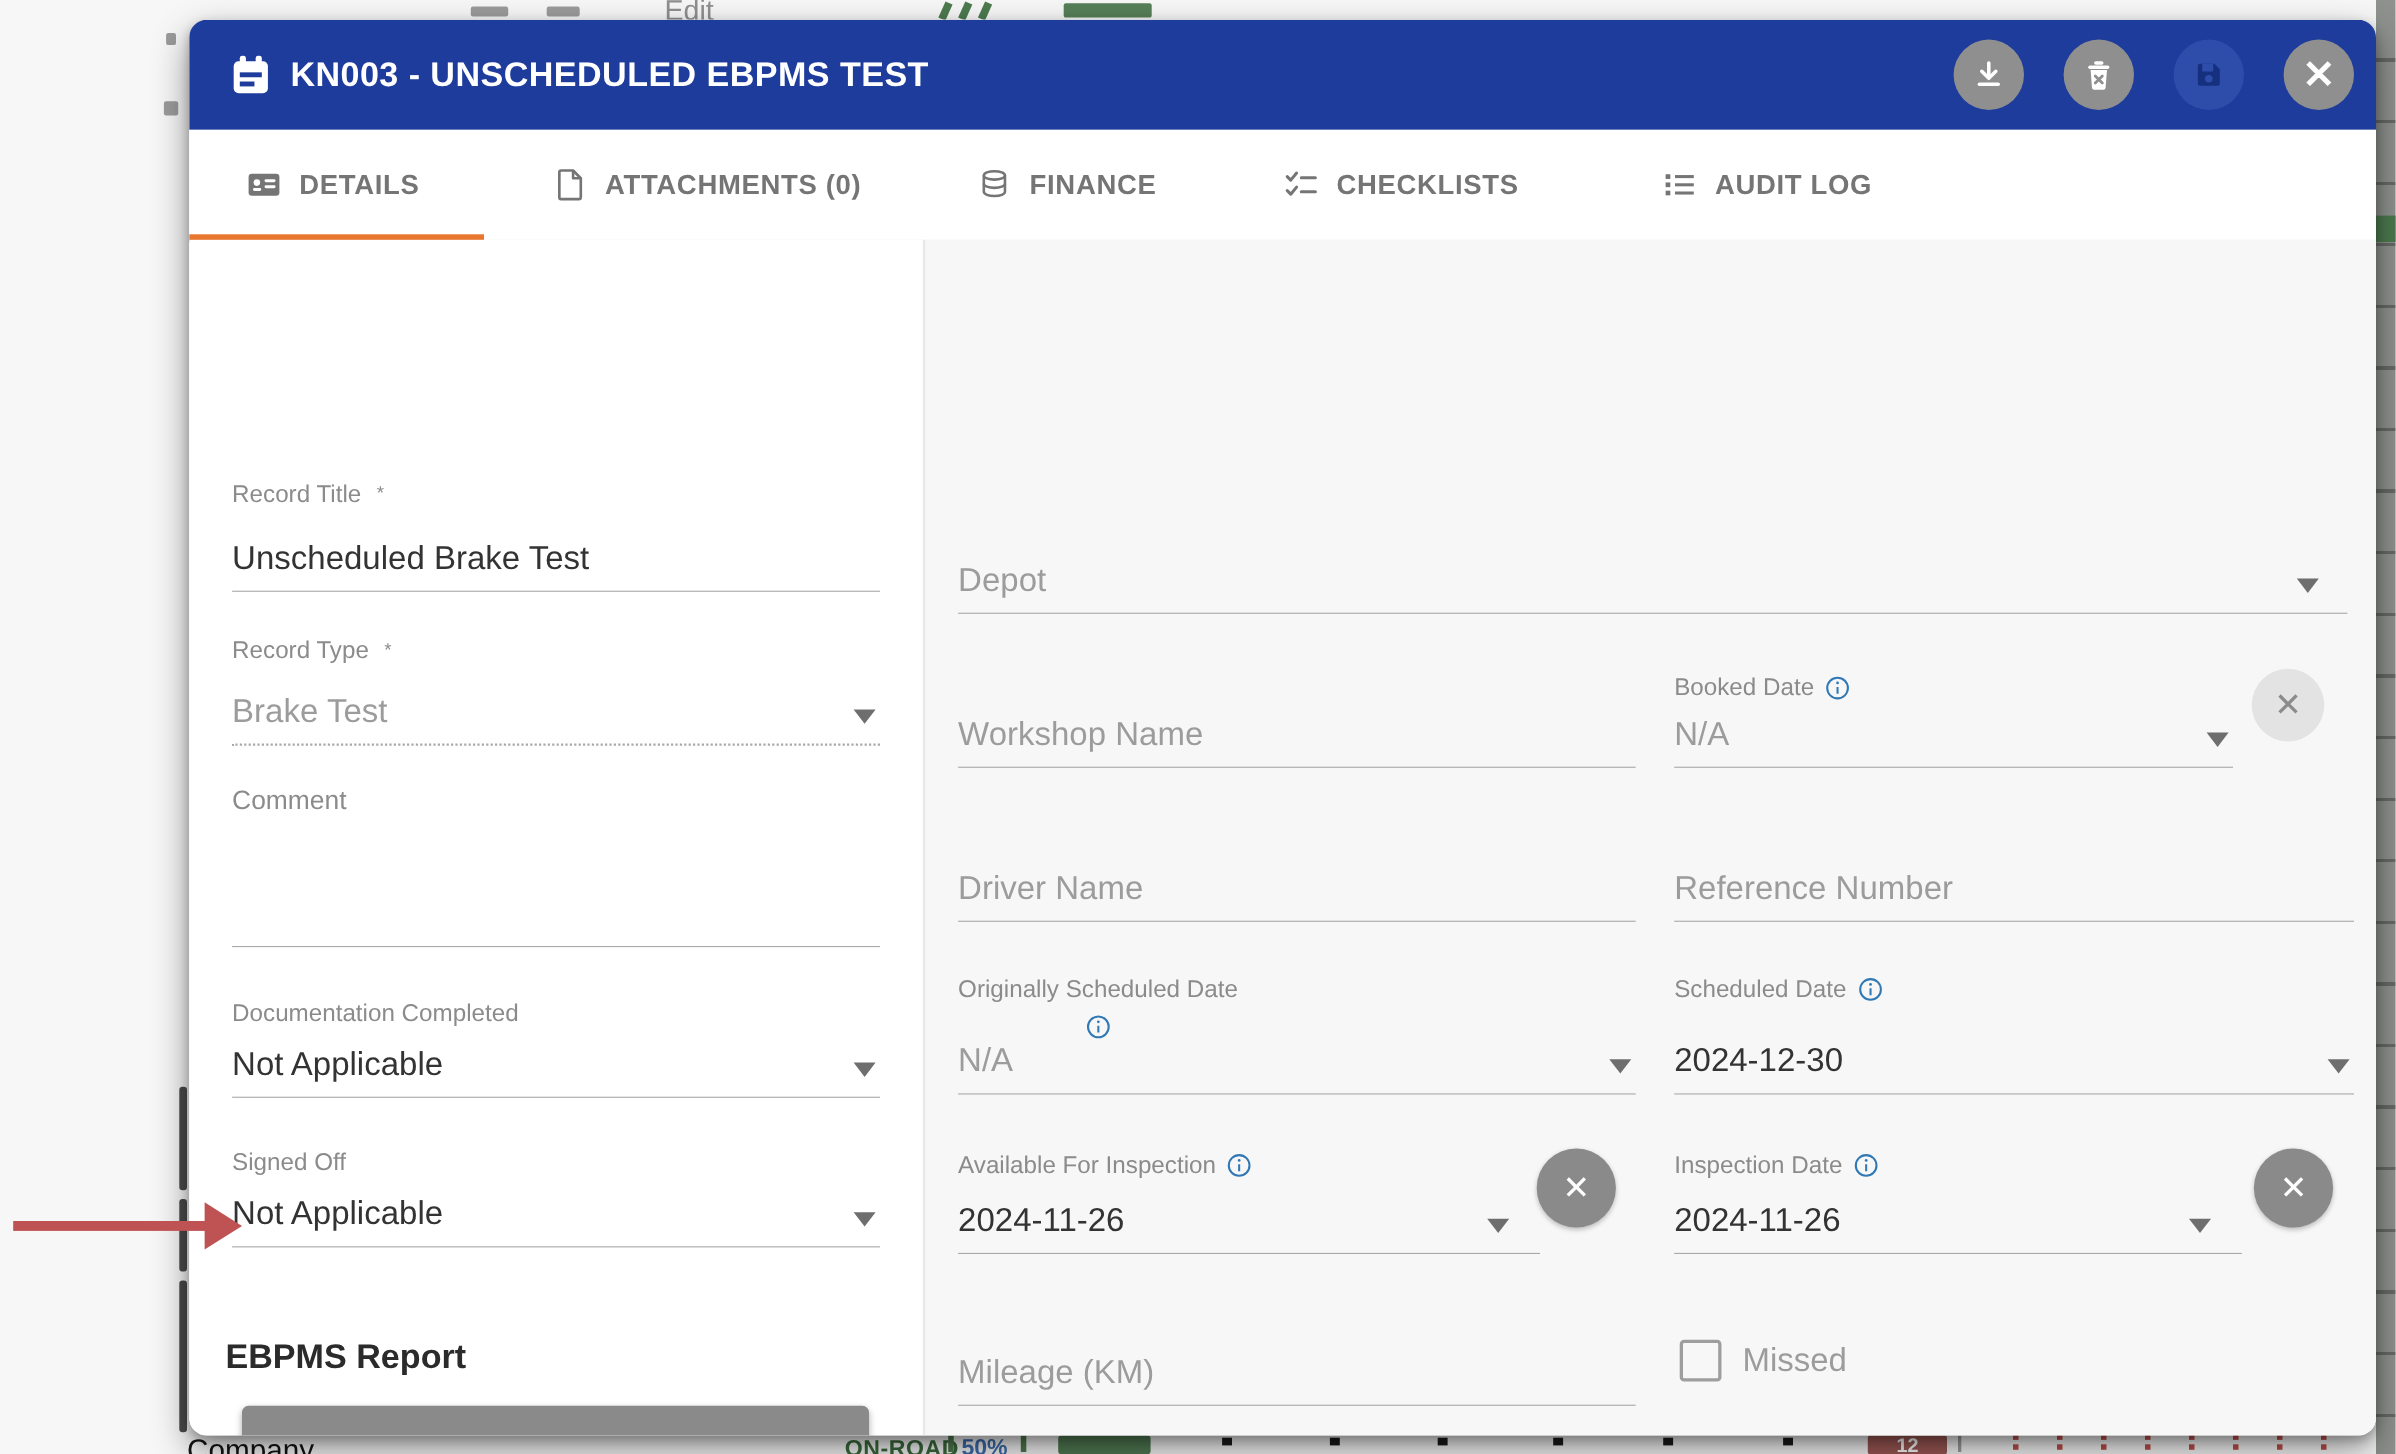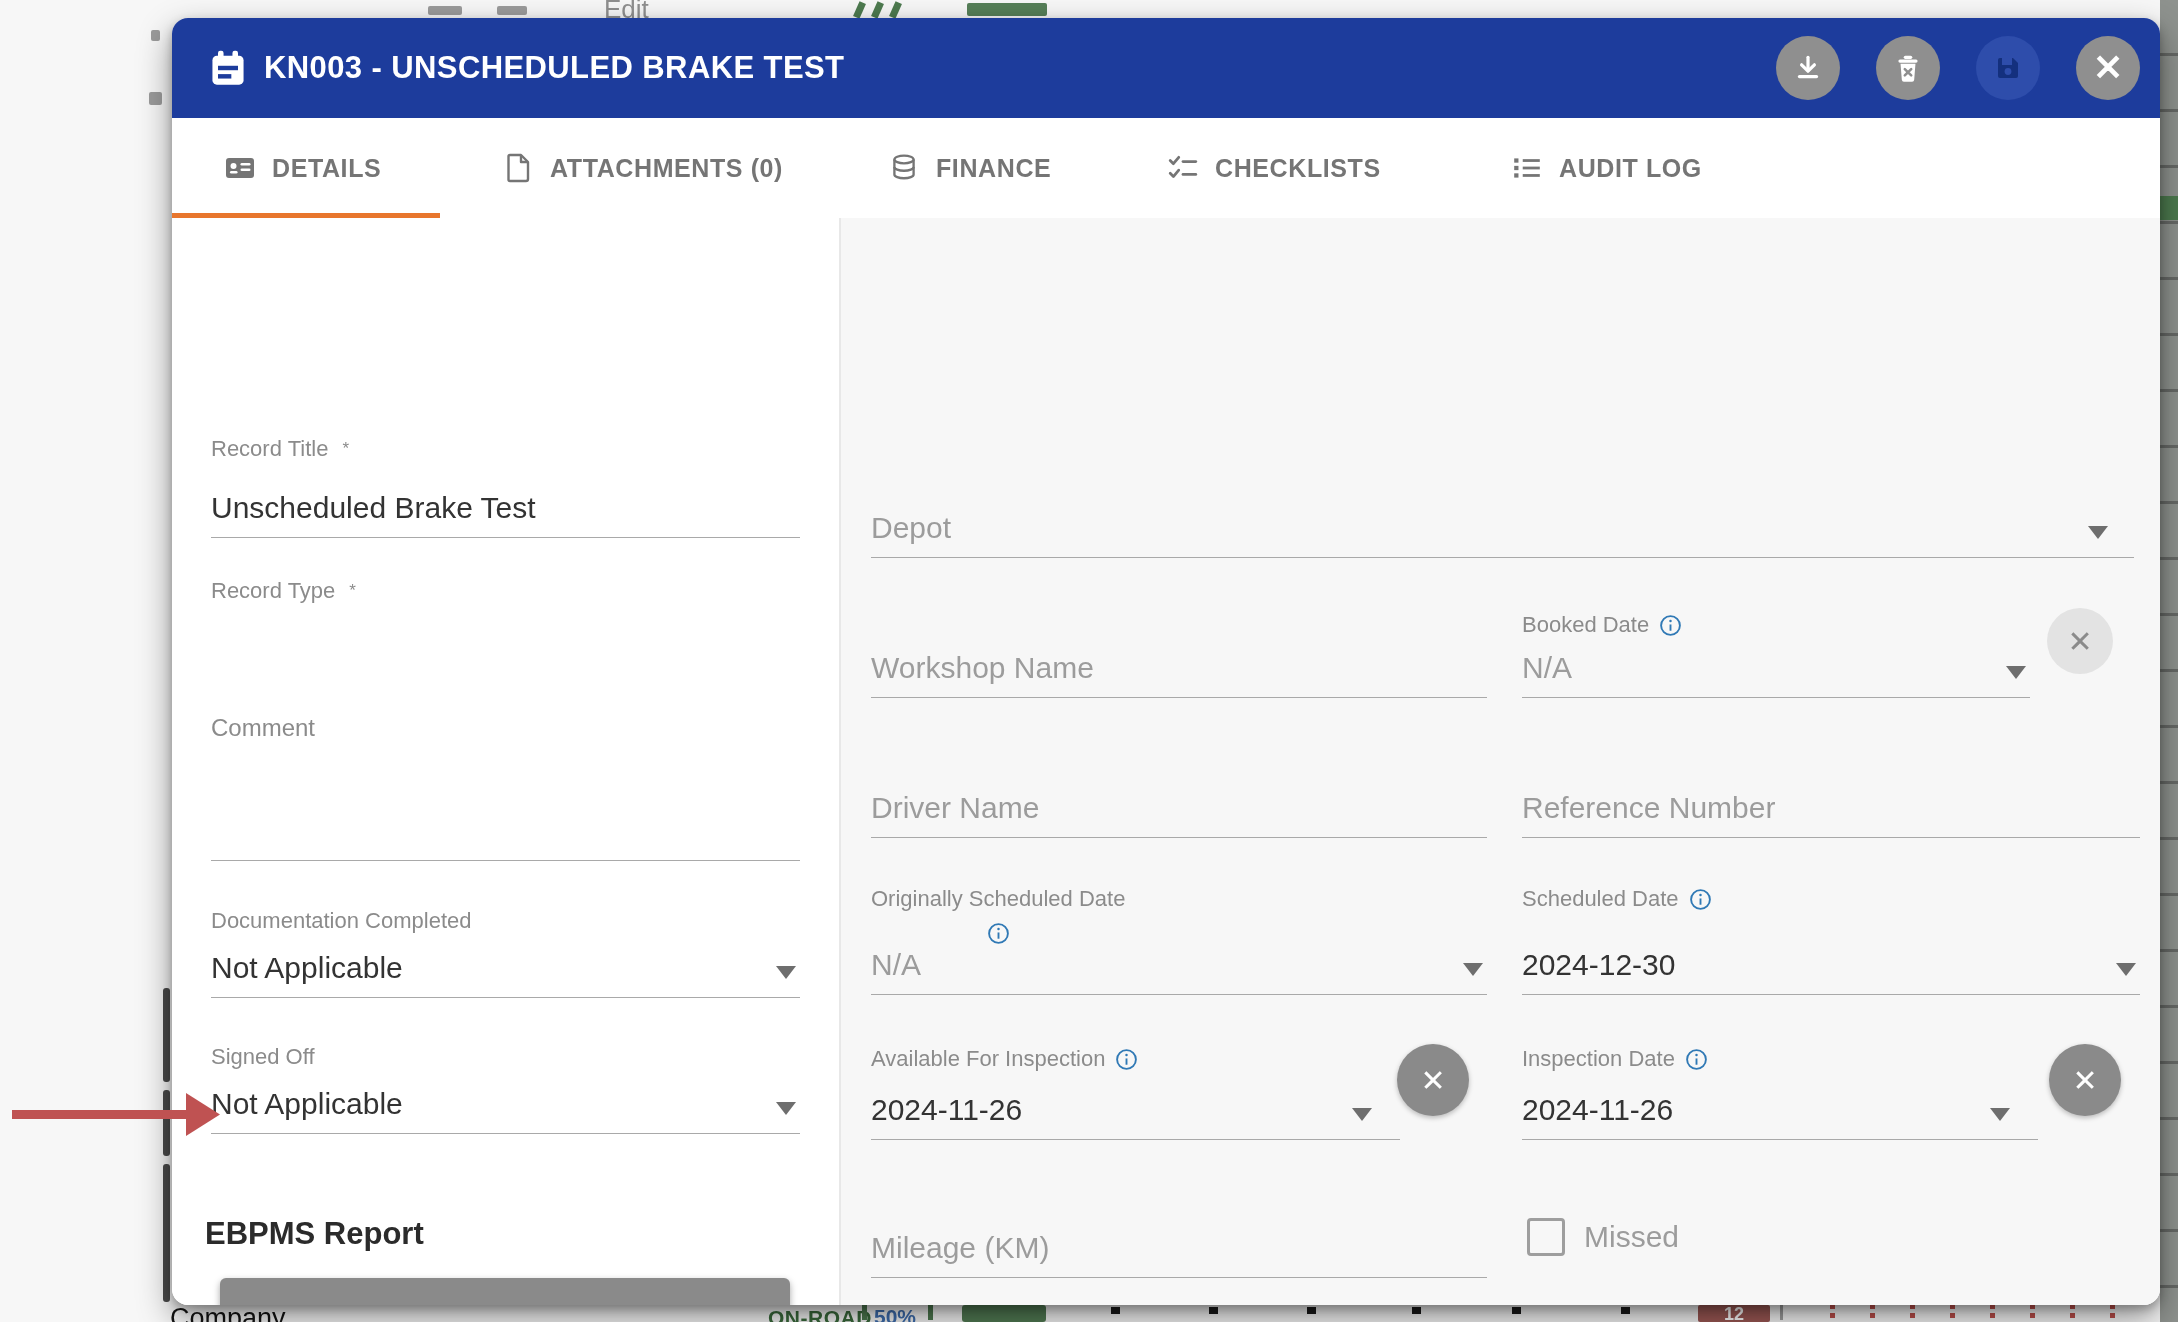--- a/index.html
+++ b/index.html
@@ -119,21 +119,21 @@
     <div id="mheader">
       <span class="abs" style="left:36px;top:29px;">
         <svg width="40" height="42" viewBox="0 0 36 36">
           <rect x="4" y="7" width="28" height="26" rx="4" fill="#ffffff"></rect>
           <rect x="9" y="2.5" width="5" height="8" rx="2" fill="#ffffff"></rect>
           <rect x="22" y="2.5" width="5" height="8" rx="2" fill="#ffffff"></rect>
           <rect x="9" y="16" width="18" height="4" fill="#1d3c9c"></rect>
           <rect x="9" y="23.5" width="12" height="4" fill="#1d3c9c"></rect>
         </svg>
       </span>
-      <span id="mtitle">KN003 - UNSCHEDULED BRAKE TEST</span>
+      <span id="mtitle">KN003 - UNSCHEDULED EBPMS TEST</span>
 
       <div class="hbtn" style="left:1604px;">
         <span>
           <svg width="32" height="32" viewBox="0 0 30 30" fill="none" stroke="#ffffff" stroke-width="3" stroke-linecap="round" stroke-linejoin="round">
             <line x1="15" y1="5" x2="15" y2="17"></line>
               <polyline points="9,12 15,18 21,12"></polyline>
               <line x1="7" y1="23" x2="23" y2="23"></line>
           </svg>
         </span>
       </div>
@@ -227,20 +227,24 @@
         <span class="req">*</span>
     </div>
     <div class="fbox" style="left:39px;top:456px;width:589px;height:64px;">
       <span class="val">Unscheduled Brake Test</span>
     </div>
 
     <div class="flabel" style="left:39px;top:560px;">
       <span>Record Type</span>
         <span class="req">*</span>
     </div>
+    <div class="fbox dotted" style="left:39px;top:596px;width:589px;height:64px;">
+      <span class="val gray">Brake Test</span>
+      <span class="dd"></span>
+    </div>
 
     <div class="flabel" style="left:39px;top:696px;font-size:24px;">
       <span>Comment</span>
     </div>
     <div class="fbox" style="left:39px;top:730px;width:589px;height:113px;">
       <span class="val"></span>
     </div>
 
     <div class="flabel" style="left:39px;top:890px;">
       <span>Documentation Completed</span>

